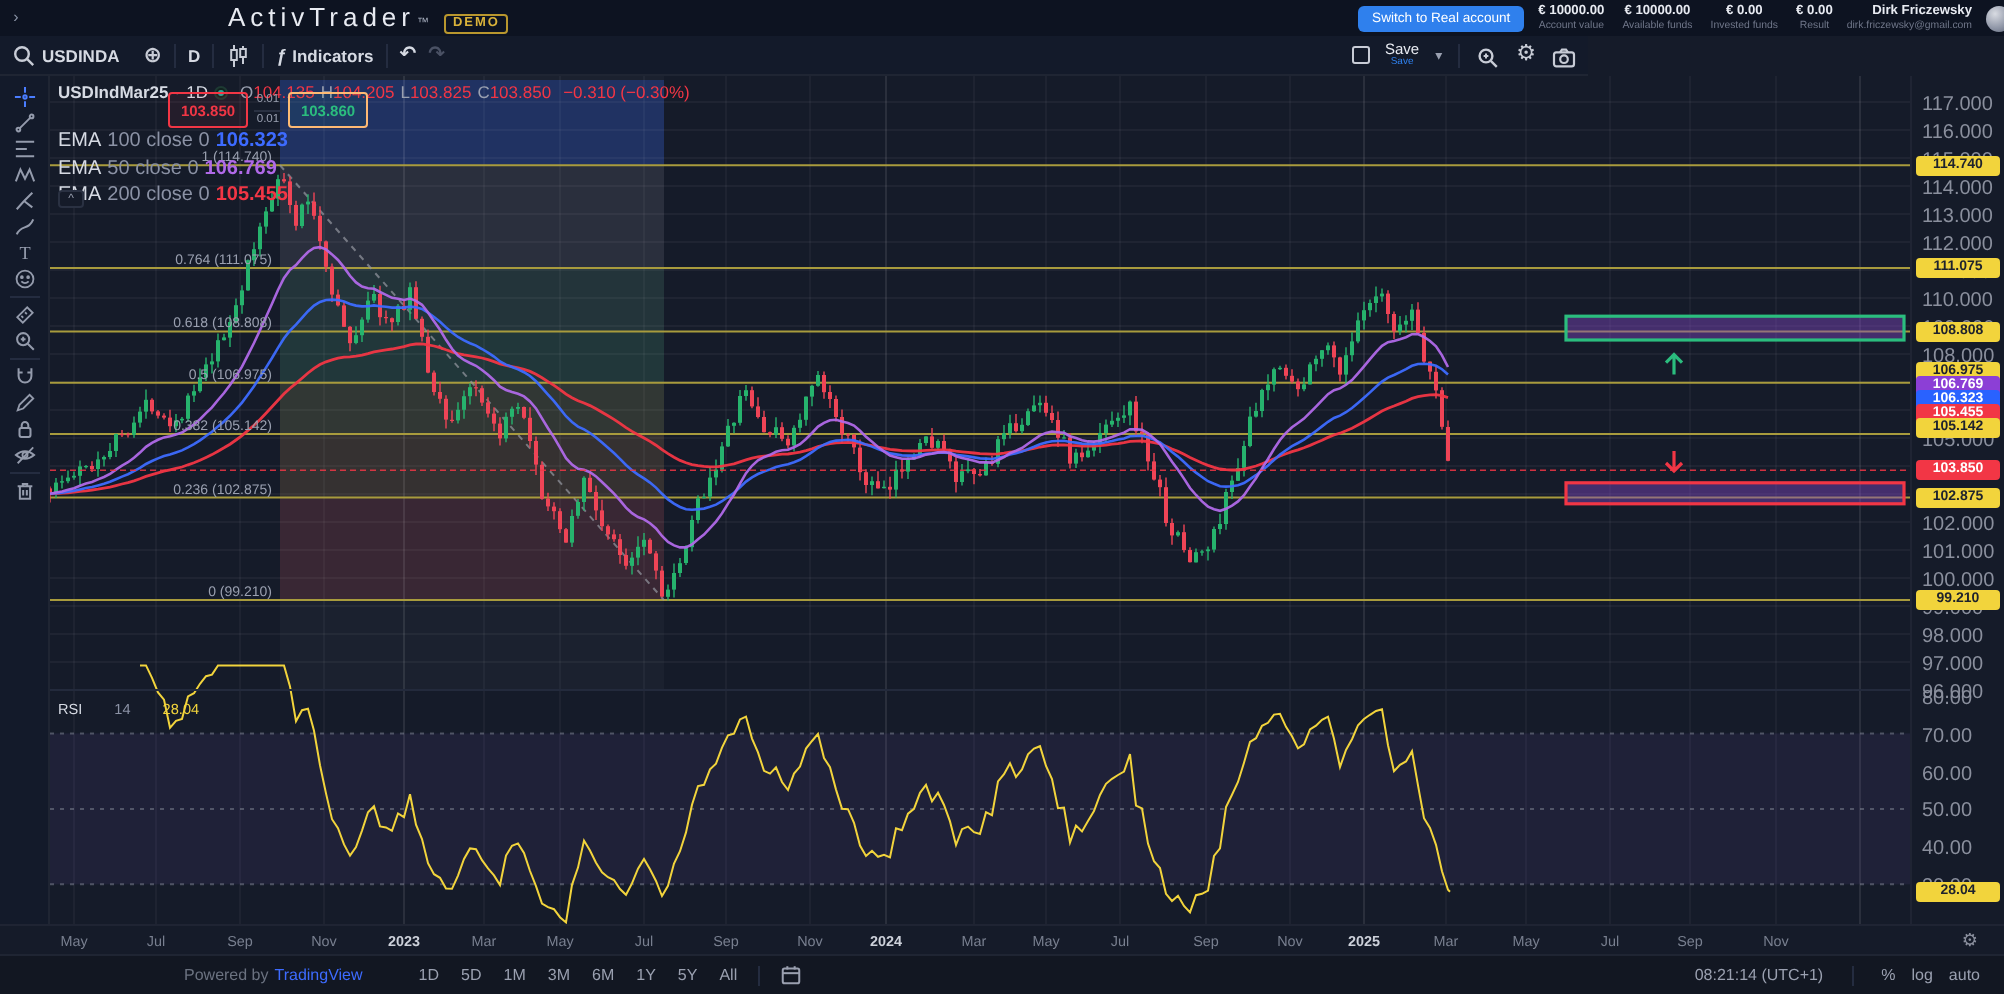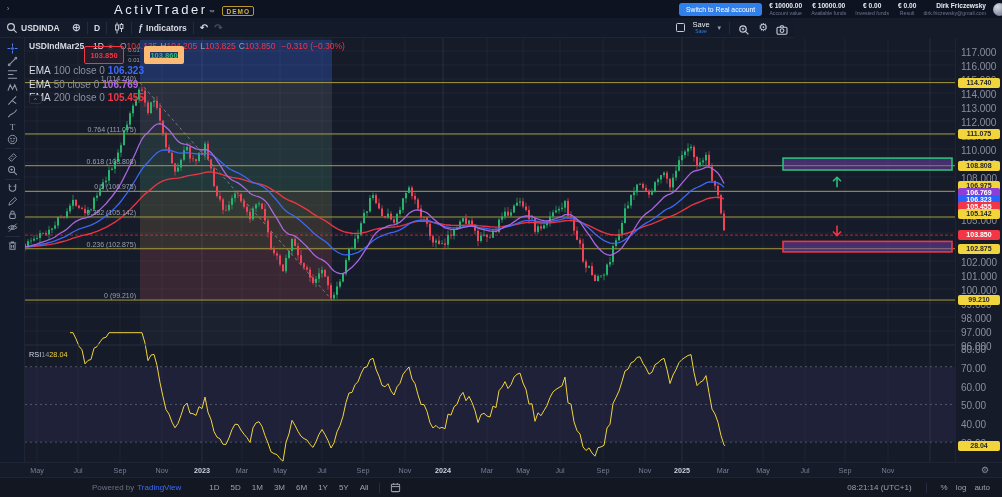--- a/index.html
+++ b/index.html
@@ -63,32 +63,32 @@
   .leg-dot { width:7px; height:7px; border-radius:50%; background:#12231f; border:1px solid #1e3a33;
              display:flex; align-items:center; justify-content:center; }
   .leg-dot i { width:3px; height:3px; border-radius:50%; background:#26a69a; }
   .leg-k { color:#9aa0b0; margin-left:3px; }
   .leg-v { color:#f23645; }
   .leg-chg { color:#f23645; margin-left:3px; }
   .quote { left:59px; top:8px; display:flex; align-items:stretch; height:18px; }
   .qbox { width:40px; border-radius:2px; font-size:7.5px; font-weight:bold; display:flex;
           align-items:center; justify-content:center; cursor:pointer; }
   .qsell { border:1px solid #f23645; color:#f23645; background:rgba(242,54,69,0.07); }
-  .qbuy  { border:6px solid #fdba74; color:#2bbd7e; background:rgba(31,170,110,0.07); }
+  .qbuy  { border:1px solid #fdba74; color:#2bbd7e; background:rgba(31,170,110,0.07); }
   .spread { width:20px; display:flex; flex-direction:column; justify-content:center; align-items:center;
             color:#9aa0b0; font-size:5.8px; line-height:1.15; }
   .spread .mid { width:14px; height:1px; background:#2a3142; margin:1px 0; }
   .ema-rows { left:4px; top:27px; display:flex; flex-direction:column; gap:2.5px; }
   .ema-row { display:flex; gap:3px; font-size:10px; align-items:baseline; }
   .ema-row .t { color:#d6dae3; }
   .ema-row .p { color:#8b92a5; }
   .collapse-btn { left:4px; top:57px; width:13px; height:9px; border:1px solid #2a3142; border-radius:2px;
                   color:#9aa0b0; font-size:6px; text-align:center; line-height:8px; cursor:pointer;
                   background:#151b29; }
-  .rsi-leg { left:4px; top:312px; display:flex; gap:0; font-size:7.3px; align-items:baseline; }
+  .rsi-leg { left:4px; top:312px; display:flex; gap:16px; font-size:7.3px; align-items:baseline; }
   .rsi-leg .t { color:#d6dae3; } .rsi-leg .p { color:#8b92a5; } .rsi-leg .v { color:#f2d43c; }
 
   
   .price-axis { position:absolute; left:955px; top:38px; width:47px; height:424px; background:#151b29;
                 border-left:1px solid #1f2433; }
   .pa-label { position:absolute; left:5px; font-size:10px; color:#8a8f9d; }
   .pa-tag { position:absolute; left:2px; width:42px; height:10px; border-radius:2px; font-size:7px;
             font-weight:bold; text-align:center; line-height:10px; z-index:3; }
 
   

